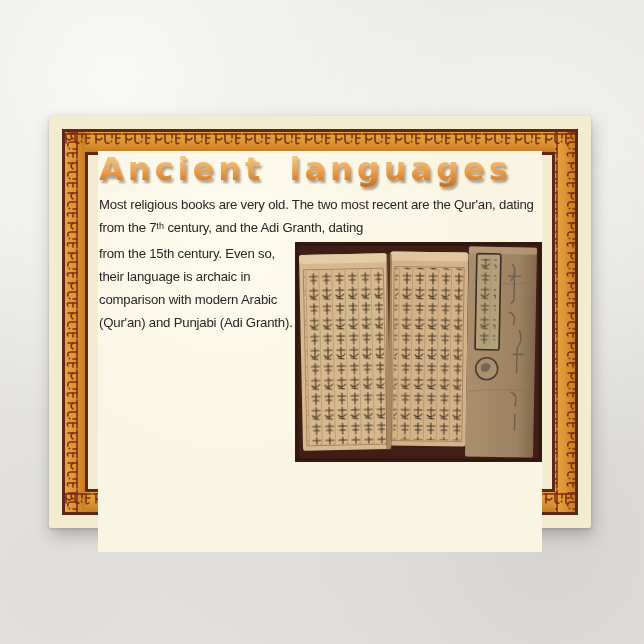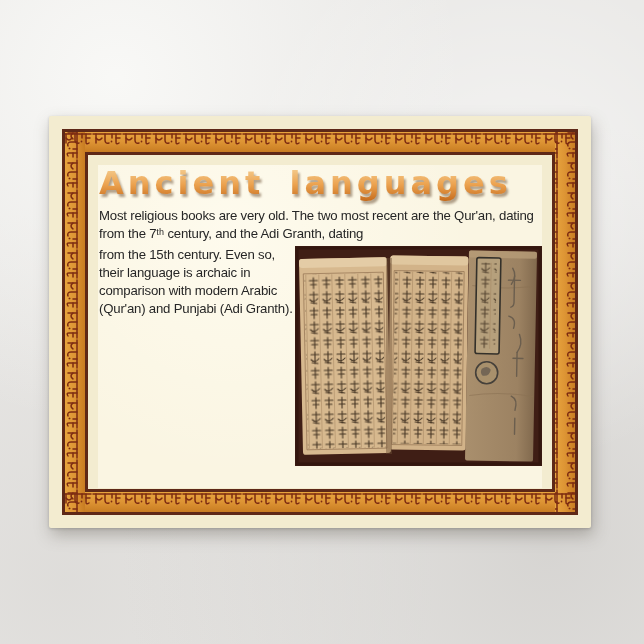--- a/index.html
+++ b/index.html
@@ -16,35 +16,35 @@
       radial-gradient(circle at 85% 85%, rgba(210,208,205,.8) 0%, rgba(210,208,205,0) 55%),
       radial-gradient(circle at 10% 90%, rgba(218,216,213,.7) 0%, rgba(218,216,213,0) 45%);
   }
   .postcard{
     position:absolute;left:49px;top:116px;width:542px;height:412px;
     background:#f3ecd0;border-radius:2px;
     box-shadow:2px 7px 16px rgba(95,90,80,.38), 0 1px 3px rgba(0,0,0,.18);
   }
   .frame-svg{position:absolute;left:13px;top:13px;width:516px;height:386px;display:block;}
   .content{
-    position:absolute;left:49px;top:49px;width:444px;height:323px;
+    position:absolute;left:49px;top:35px;width:444px;height:401px;
     background:#faf5e2;
     background-image:radial-gradient(circle at 30% 20%, rgba(255,252,240,.8) 0%, rgba(255,252,240,0) 60%);
   }
   .title{
     margin:0 0 5px 1px;
     font-family:"DejaVu Sans",sans-serif;
     font-weight:bold;font-size:32px;line-height:37px;
     letter-spacing:4px;word-spacing:10px;white-space:nowrap;
     background:linear-gradient(180deg,#f6d49c 0%,#eca350 52%,#c4691a 100%);
     -webkit-background-clip:text;background-clip:text;
     color:transparent;-webkit-text-fill-color:transparent;
     filter:drop-shadow(2.5px 3px 1px rgba(115,88,60,.55));
   }
-  .bodytext{color:#262626;font-size:13.2px;line-height:18px;letter-spacing:-0.2px;}
+  .bodytext{color:#262626;font-size:13.2px;line-height:23px;letter-spacing:-0.2px;}
   .intro{margin:0 0 3px 1px;}
   .row{display:flex;align-items:flex-start;}
   .col{flex:1;min-width:0;}
   .col p{margin:0 0 8px 1px;}
   .figure{width:247px;flex:0 0 247px;}
   .photo{position:relative;width:247px;height:220px;background:#3f1e15;}
   .photo svg{display:block;}
   .caption-bar{
     width:247px;height:22px;background:#fbfbf8;
     display:flex;align-items:center;justify-content:center;

